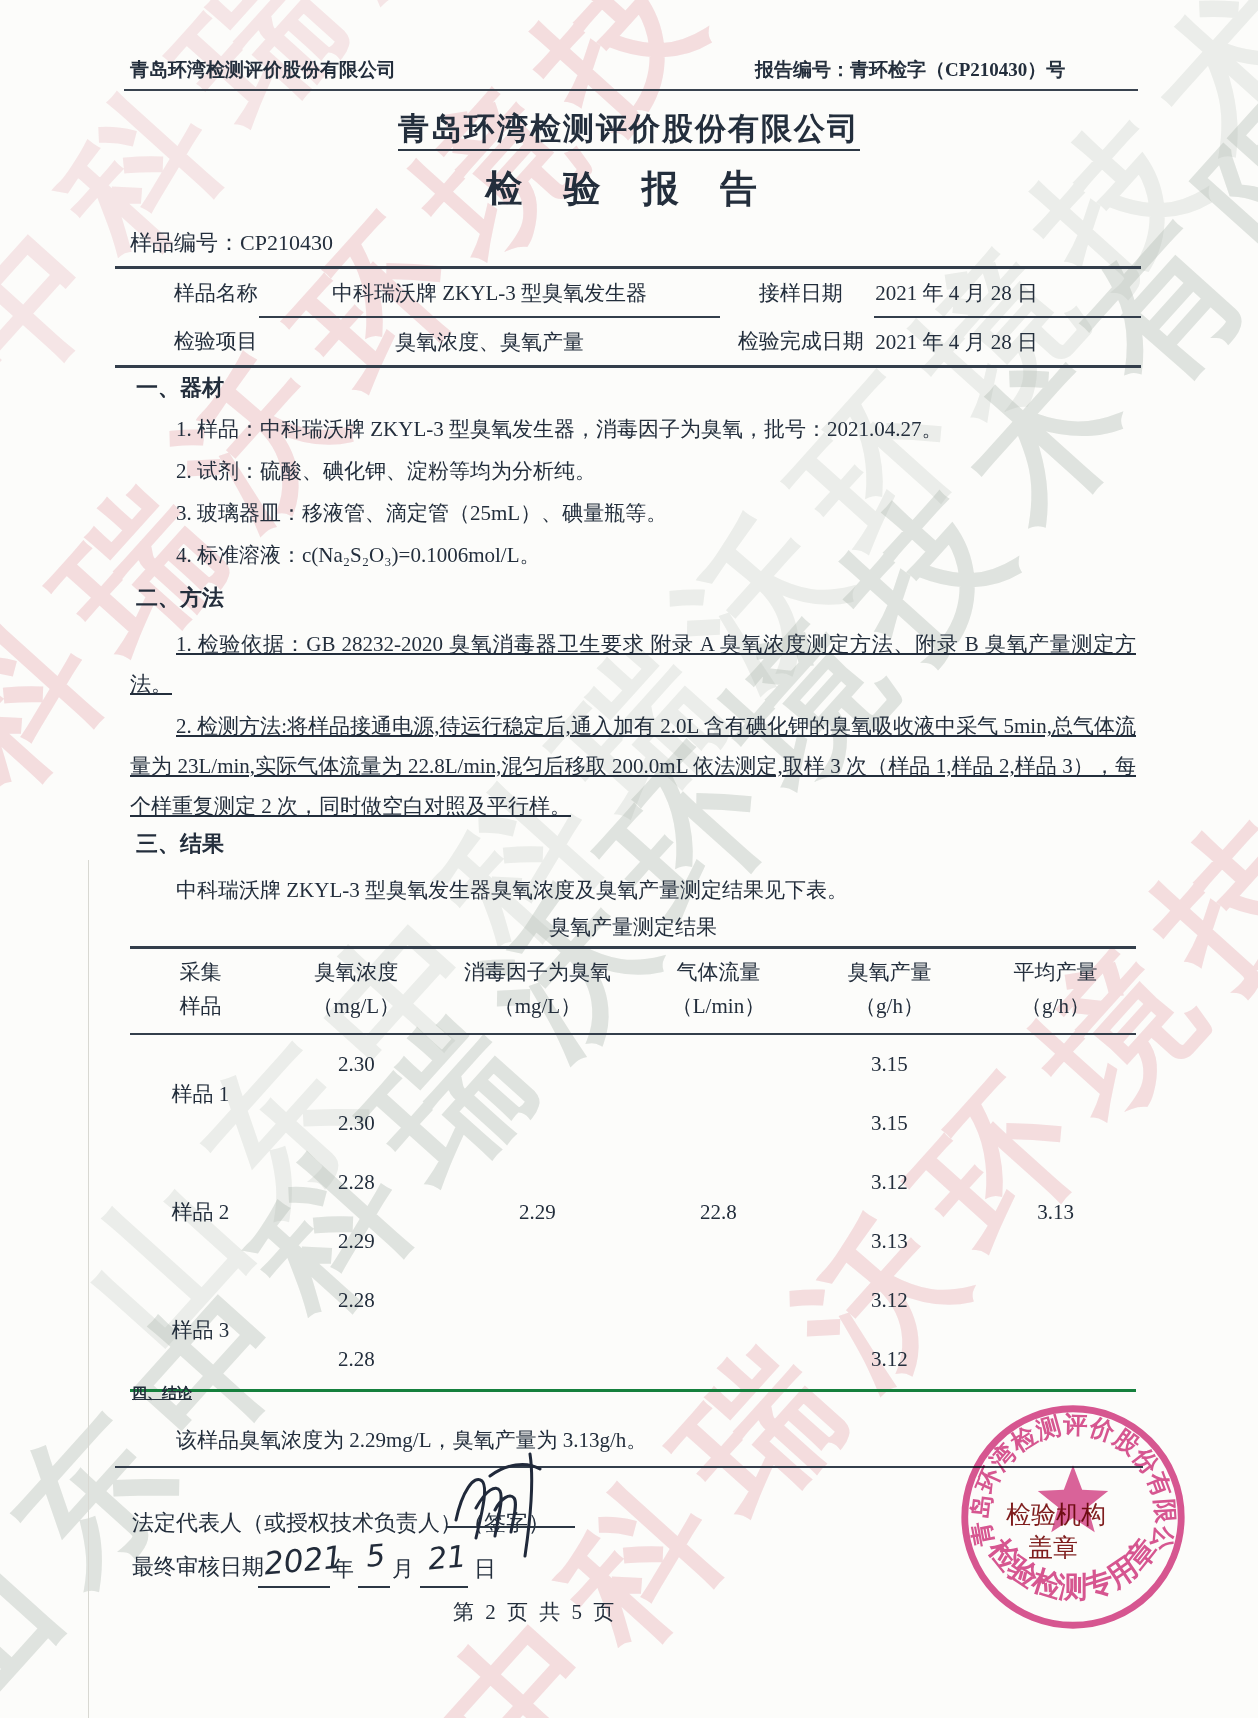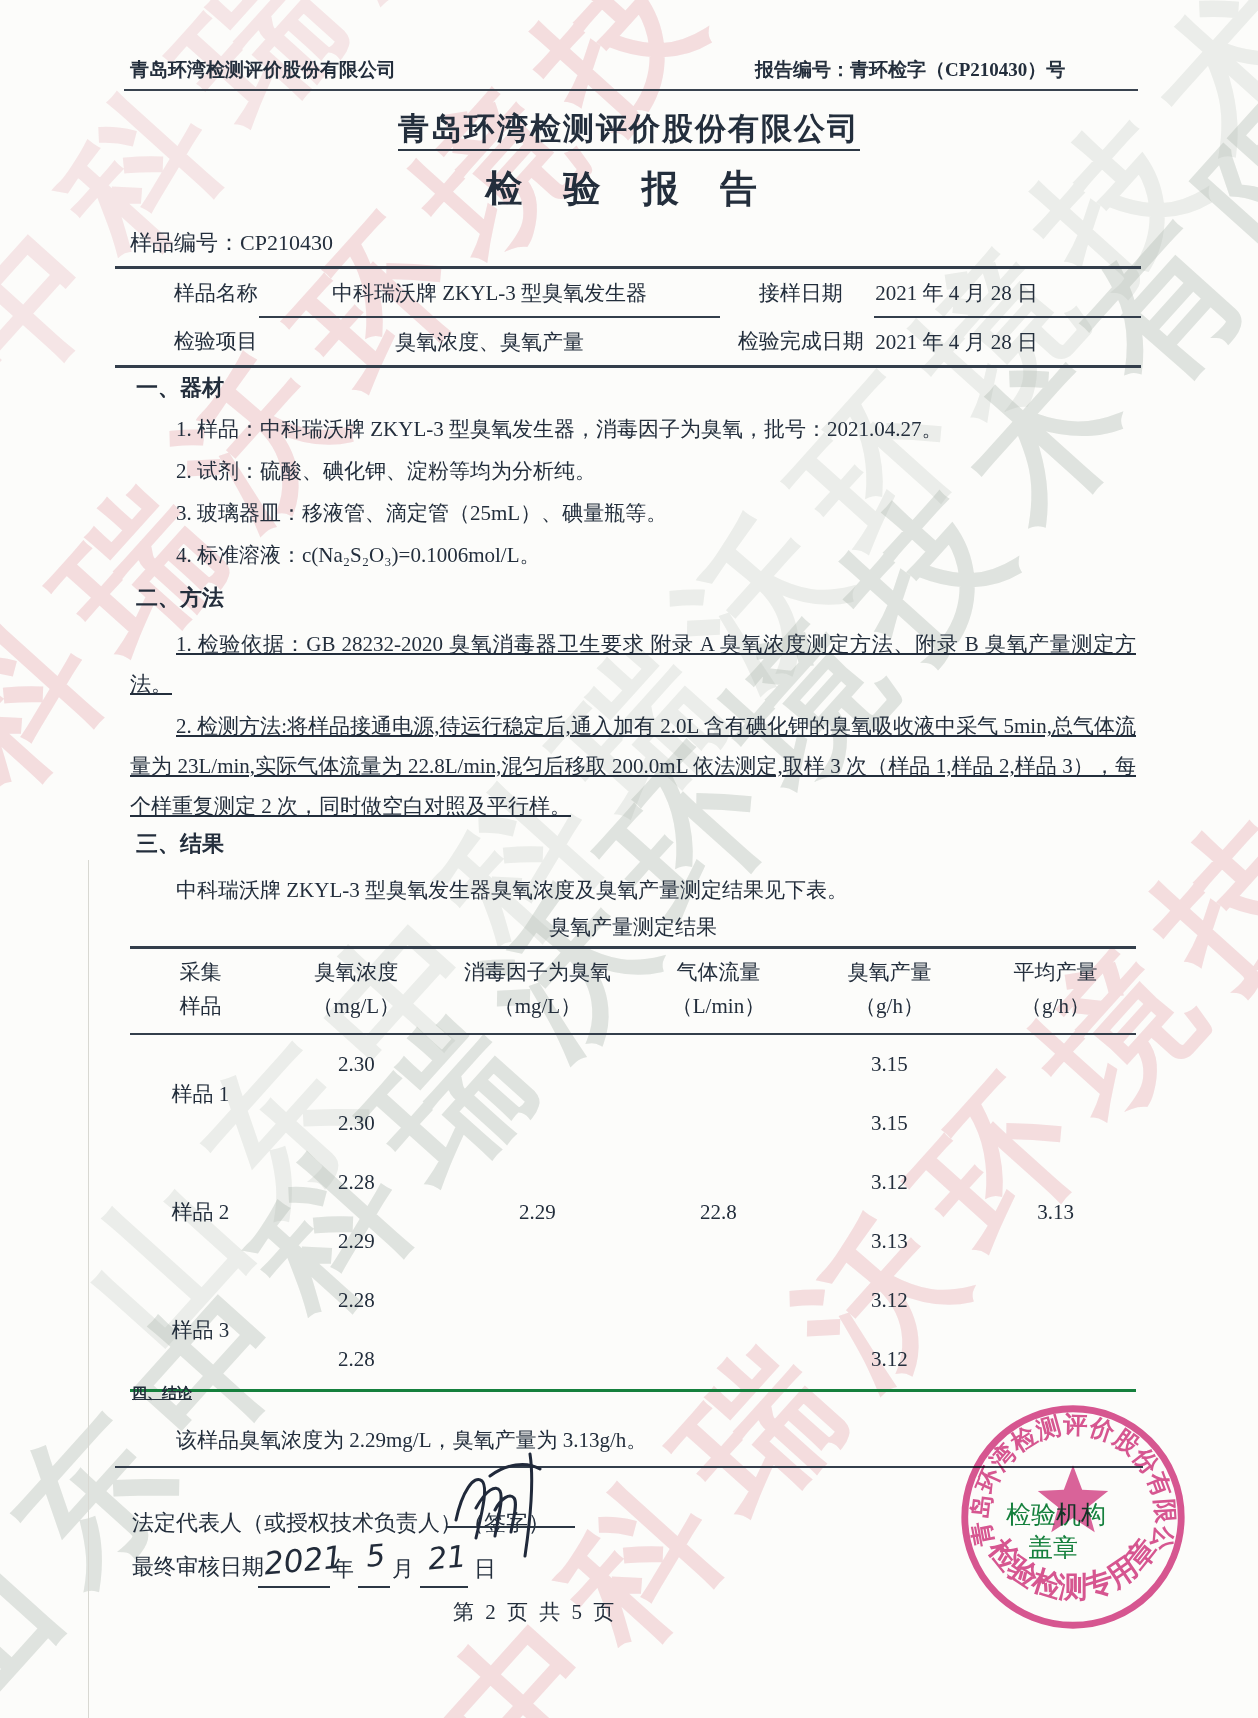--- a/index.html
+++ b/index.html
@@ -82,21 +82,21 @@
   .cjk-month{position:absolute;left:392px;top:1554px;font-size:22px;}
   .hand-day{position:absolute;left:428px;top:1540px;font-size:30px;}
   .cjk-day{position:absolute;left:474px;top:1554px;font-size:22px;}
   .u1{position:absolute;left:258px;top:1586px;width:72px;border-bottom:2px solid #2c3744;}
   .u2{position:absolute;left:358px;top:1586px;width:32px;border-bottom:2px solid #2c3744;}
   .u3{position:absolute;left:420px;top:1586px;width:48px;border-bottom:2px solid #2c3744;}
 
   .footer{position:absolute;left:130px;top:1598px;width:810px;text-align:center;font-size:21px;letter-spacing:3px;}
 
   
-  .stamp-label{position:absolute;left:1006px;top:1498px;z-index:1;font-size:25px;line-height:33px;color:#15803d;}
+  .stamp-label{position:absolute;left:1006px;top:1498px;z-index:1;font-size:25px;line-height:33px;color:#7f1d1d;}
   .stamp-label .l2{padding-left:22px;}
   .stamp{position:absolute;left:956px;top:1400px;width:234px;height:234px;z-index:2;
     mix-blend-mode:multiply;opacity:0.92;}
 </style>
 </head>
 <body>
 
 <div class="page">
 
   <div class="wm wm-pink-light" style="left:-340px;top:560px;">山东中科瑞沃环境技术有限公司</div>

